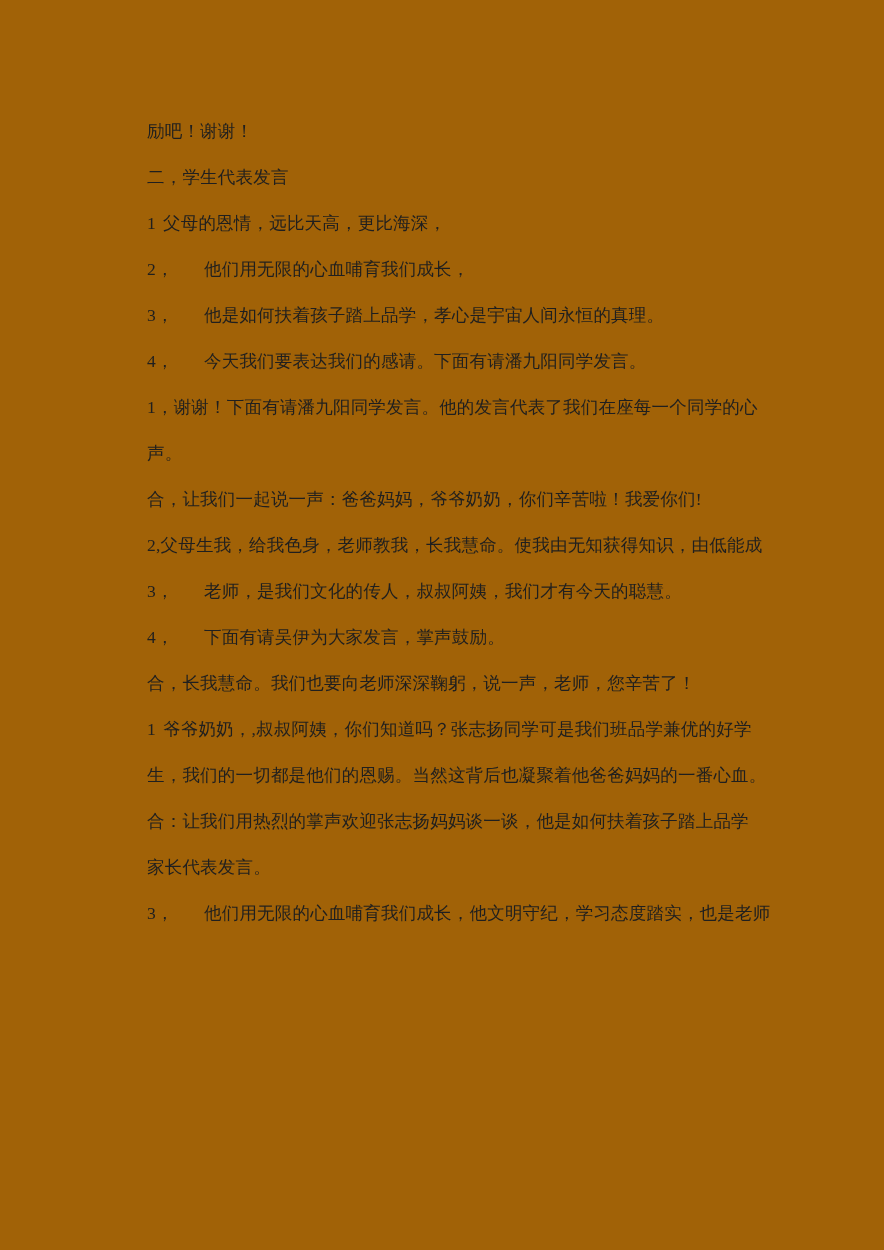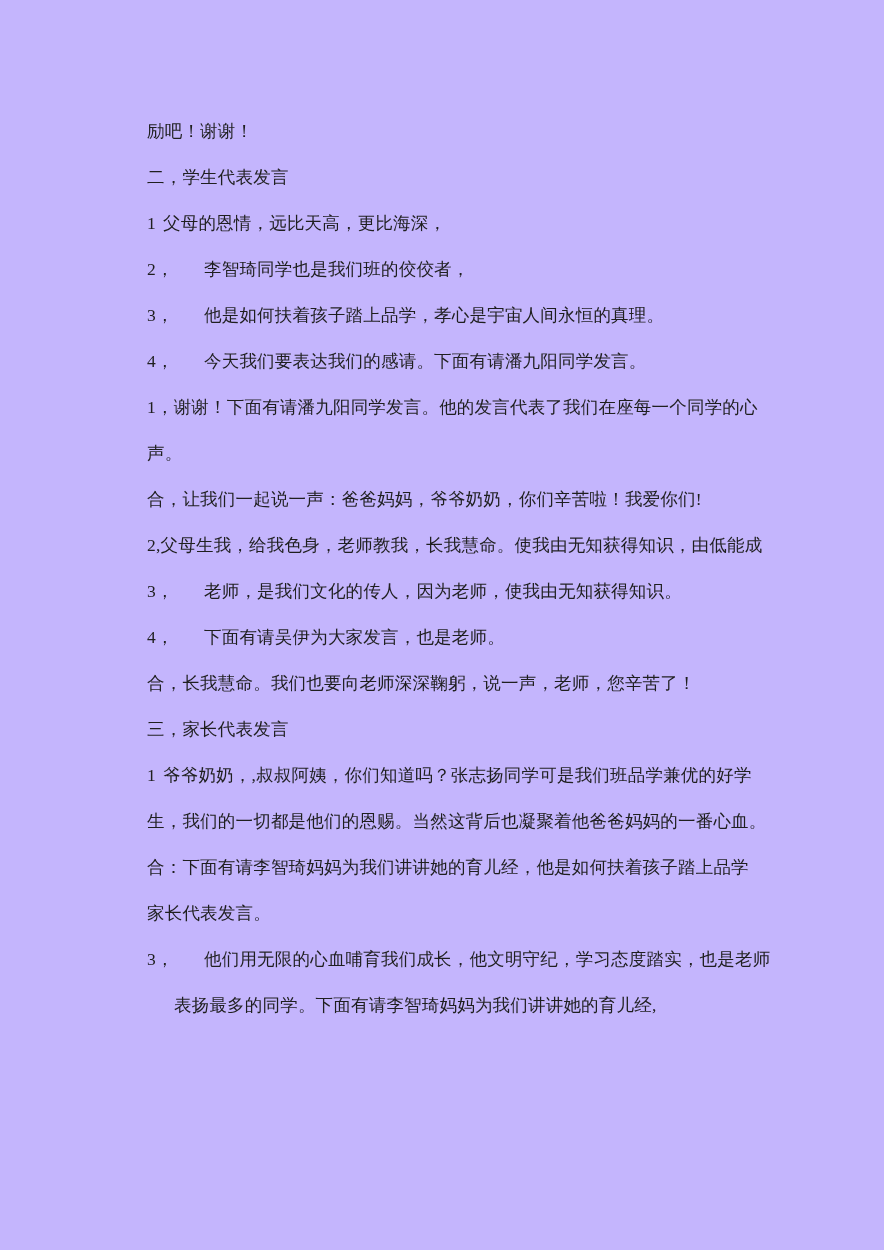--- a/index.html
+++ b/index.html
@@ -4,21 +4,21 @@
 <style>
   html, body {
     margin: 0;
     padding: 0;
     background: #ffffff;
   }
   .page {
     position: relative;
     width: 884px;
     height: 1250px;
-    background: #c4b5fd;
+    background: #a16207;
     overflow: hidden;
     font-family: "Liberation Serif", "DejaVu Serif", serif;
     color: #1f1f1f;
   }
   .text-block {
     position: absolute;
     left: 147px;
     top: 108px;
     width: 640px;
   }
@@ -46,31 +46,29 @@
   }
 </style>
 </head>
 <body>
 
 <div class="page">
   <div class="text-block" id="text-block">
       <div class="line"><span>励吧！谢谢！</span></div>
       <div class="line"><span>二，学生代表发言</span></div>
       <div class="line"><span class="num gapped">1</span><span>父母的恩情，远比天高，更比海深，</span></div>
-      <div class="line"><span class="num tabbed">2，</span><span>李智琦同学也是我们班的佼佼者，</span></div>
+      <div class="line"><span class="num tabbed">2，</span><span>他们用无限的心血哺育我们成长，</span></div>
       <div class="line"><span class="num tabbed">3，</span><span>他是如何扶着孩子踏上品学，孝心是宇宙人间永恒的真理。</span></div>
       <div class="line"><span class="num tabbed">4，</span><span>今天我们要表达我们的感请。下面有请潘九阳同学发言。</span></div>
       <div class="line"><span class="num">1，</span><span>谢谢！下面有请潘九阳同学发言。他的发言代表了我们在座每一个同学的心</span></div>
       <div class="line"><span>声。</span></div>
       <div class="line"><span>合，让我们一起说一声：爸爸妈妈，爷爷奶奶，你们辛苦啦！我爱你们!</span></div>
       <div class="line"><span class="num">2,</span><span>父母生我，给我色身，老师教我，长我慧命。使我由无知获得知识，由低能成</span></div>
-      <div class="line"><span class="num tabbed">3，</span><span>老师，是我们文化的传人，因为老师，使我由无知获得知识。</span></div>
-      <div class="line"><span class="num tabbed">4，</span><span>下面有请吴伊为大家发言，也是老师。</span></div>
+      <div class="line"><span class="num tabbed">3，</span><span>老师，是我们文化的传人，叔叔阿姨，我们才有今天的聪慧。</span></div>
+      <div class="line"><span class="num tabbed">4，</span><span>下面有请吴伊为大家发言，掌声鼓励。</span></div>
       <div class="line"><span>合，长我慧命。我们也要向老师深深鞠躬，说一声，老师，您辛苦了！</span></div>
-      <div class="line"><span>三，家长代表发言</span></div>
       <div class="line"><span class="num gapped">1</span><span>爷爷奶奶，,叔叔阿姨，你们知道吗？张志扬同学可是我们班品学兼优的好学</span></div>
       <div class="line"><span>生，我们的一切都是他们的恩赐。当然这背后也凝聚着他爸爸妈妈的一番心血。</span></div>
-      <div class="line"><span>合：下面有请李智琦妈妈为我们讲讲她的育儿经，他是如何扶着孩子踏上品学</span></div>
+      <div class="line"><span>合：让我们用热烈的掌声欢迎张志扬妈妈谈一谈，他是如何扶着孩子踏上品学</span></div>
       <div class="line"><span>家长代表发言。</span></div>
       <div class="line"><span class="num tabbed">3，</span><span>他们用无限的心血哺育我们成长，他文明守纪，学习态度踏实，也是老师</span></div>
-      <div class="line indent"><span>表扬最多的同学。下面有请李智琦妈妈为我们讲讲她的育儿经,</span></div>
     </div>
 </div>
 
 </body></html>

